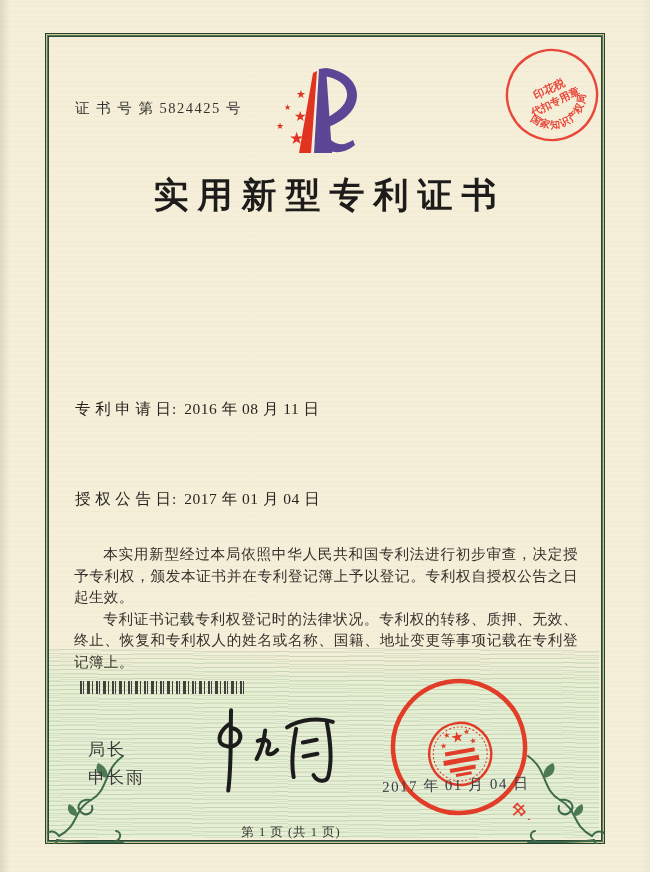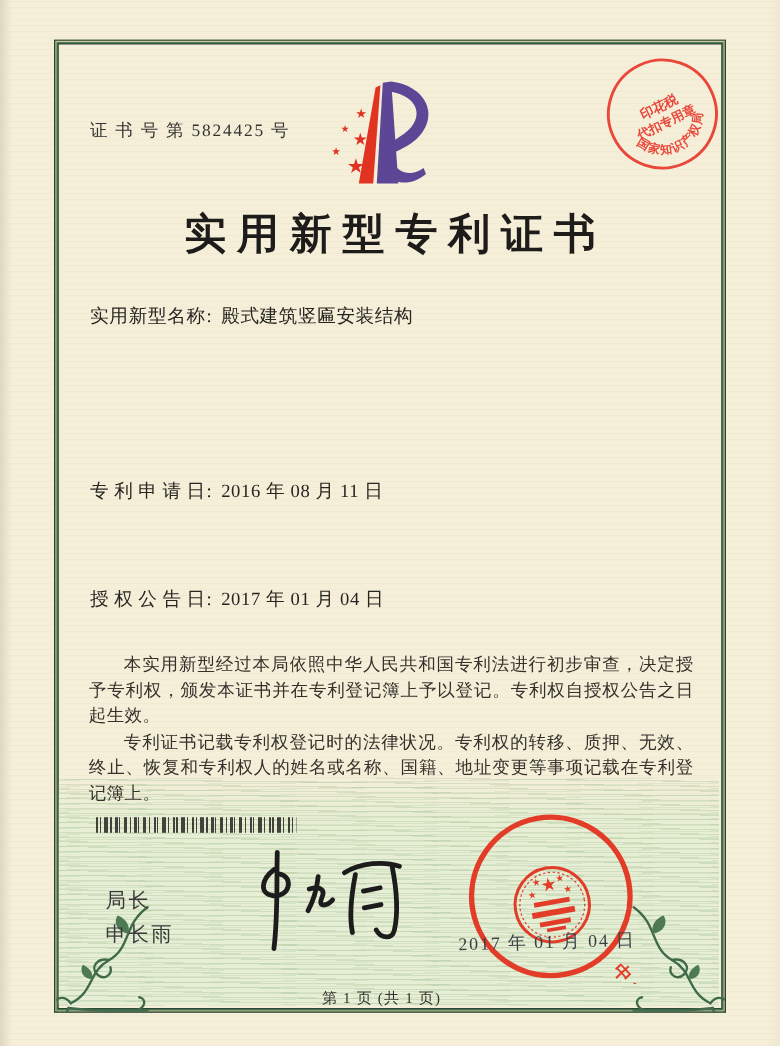--- a/index.html
+++ b/index.html
@@ -32,29 +32,29 @@
   .field-row{position:absolute;left:75px;font-size:15.5px;color:#26251f;white-space:nowrap;}
   .field-label{display:inline-block;width:96px;text-align:justify;text-align-last:justify;vertical-align:bottom;}
   .field-colon{margin:0 8px 0 1px;}
   .field-value{letter-spacing:0.5px;}
   .body-text{position:absolute;left:74px;top:544px;width:504px;font-size:14.6px;line-height:21.5px;color:#33312a;}
   .body-text p{margin:0;text-indent:2em;text-align:justify;letter-spacing:0.3px;}
   .barcode{
     position:absolute;left:80px;top:681px;width:167px;height:13px;opacity:0.88;
     background:repeating-linear-gradient(90deg,#2b2b28 0 2px,rgba(0,0,0,0) 2px 3px,#2b2b28 3px 4px,rgba(0,0,0,0) 4px 7px,#2b2b28 7px 10px,rgba(0,0,0,0) 10px 12px,#2b2b28 12px 13px,rgba(0,0,0,0) 13px 16px);
   }
-  .signer{position:absolute;left:88px;top:737px;font-family:Liberation Sans, sans-serif;
+  .signer{position:absolute;left:88px;top:737px;font-family:Liberation Mono, monospace;
     font-size:17px;color:#3a3a3a;letter-spacing:2px;line-height:28px;}
   .signature{position:absolute;left:200px;top:698px;}
   .seal{position:absolute;left:386px;top:674px;}
   .seal-date{position:absolute;left:382px;top:776px;font-size:15px;color:#3d3d44;letter-spacing:1.5px;
     transform:rotate(-1.5deg);white-space:nowrap;}
   .tax-stamp{position:absolute;left:497px;top:40px;}
   .logo{position:absolute;left:263px;top:55px;}
-  .footer{position:absolute;left:62px;top:824px;width:512px;text-align:center;font-size:12.5px;color:#33332c;letter-spacing:1px;}
+  .footer{position:absolute;left:35px;top:824px;width:512px;text-align:center;font-size:12.5px;color:#33332c;letter-spacing:1px;}
   .ornament{position:absolute;}
 </style>
 </head>
 <body>
 
 <div class="page">
 
   <div class="frame"></div>
 
   <div class="green-panel"></div>
@@ -86,23 +86,20 @@
       <text font-size="10" fill="#e8392c" letter-spacing="1" font-weight="bold">
         <textPath href="#taxBottom" startOffset="50%" text-anchor="middle">国家知识产权局</textPath>
       </text>
       <text x="55" y="52" text-anchor="middle" font-size="11" font-weight="bold" fill="#e8392c">印花税</text>
       <text x="55" y="66" text-anchor="middle" font-size="10.5" font-weight="bold" fill="#e8392c">代扣专用章</text>
     </g>
   </svg>
 
   <div class="doc-title">实用新型专利证书</div>
 
-  <div class="field-row" style="top:253px">
-    <span class="field-label">实用新型名称</span><span class="field-colon">:</span><span class="field-value">殿式建筑竖匾安装结构</span>
-  </div>
   <div class="field-row" style="top:399px">
     <span class="field-label">专利申请日</span><span class="field-colon">:</span><span class="field-value">2016 年 08 月 11 日</span>
   </div>
   <div class="field-row" style="top:489px">
     <span class="field-label">授权公告日</span><span class="field-colon">:</span><span class="field-value">2017 年 01 月 04 日</span>
   </div>
 
   <div class="body-text">
     <p>本实用新型经过本局依照中华人民共和国专利法进行初步审查，决定授予专利权，颁发本证书并在专利登记簿上予以登记。专利权自授权公告之日起生效。</p>
     <p>专利证书记载专利权登记时的法律状况。专利权的转移、质押、无效、终止、恢复和专利权人的姓名或名称、国籍、地址变更等事项记载在专利登记簿上。</p>

